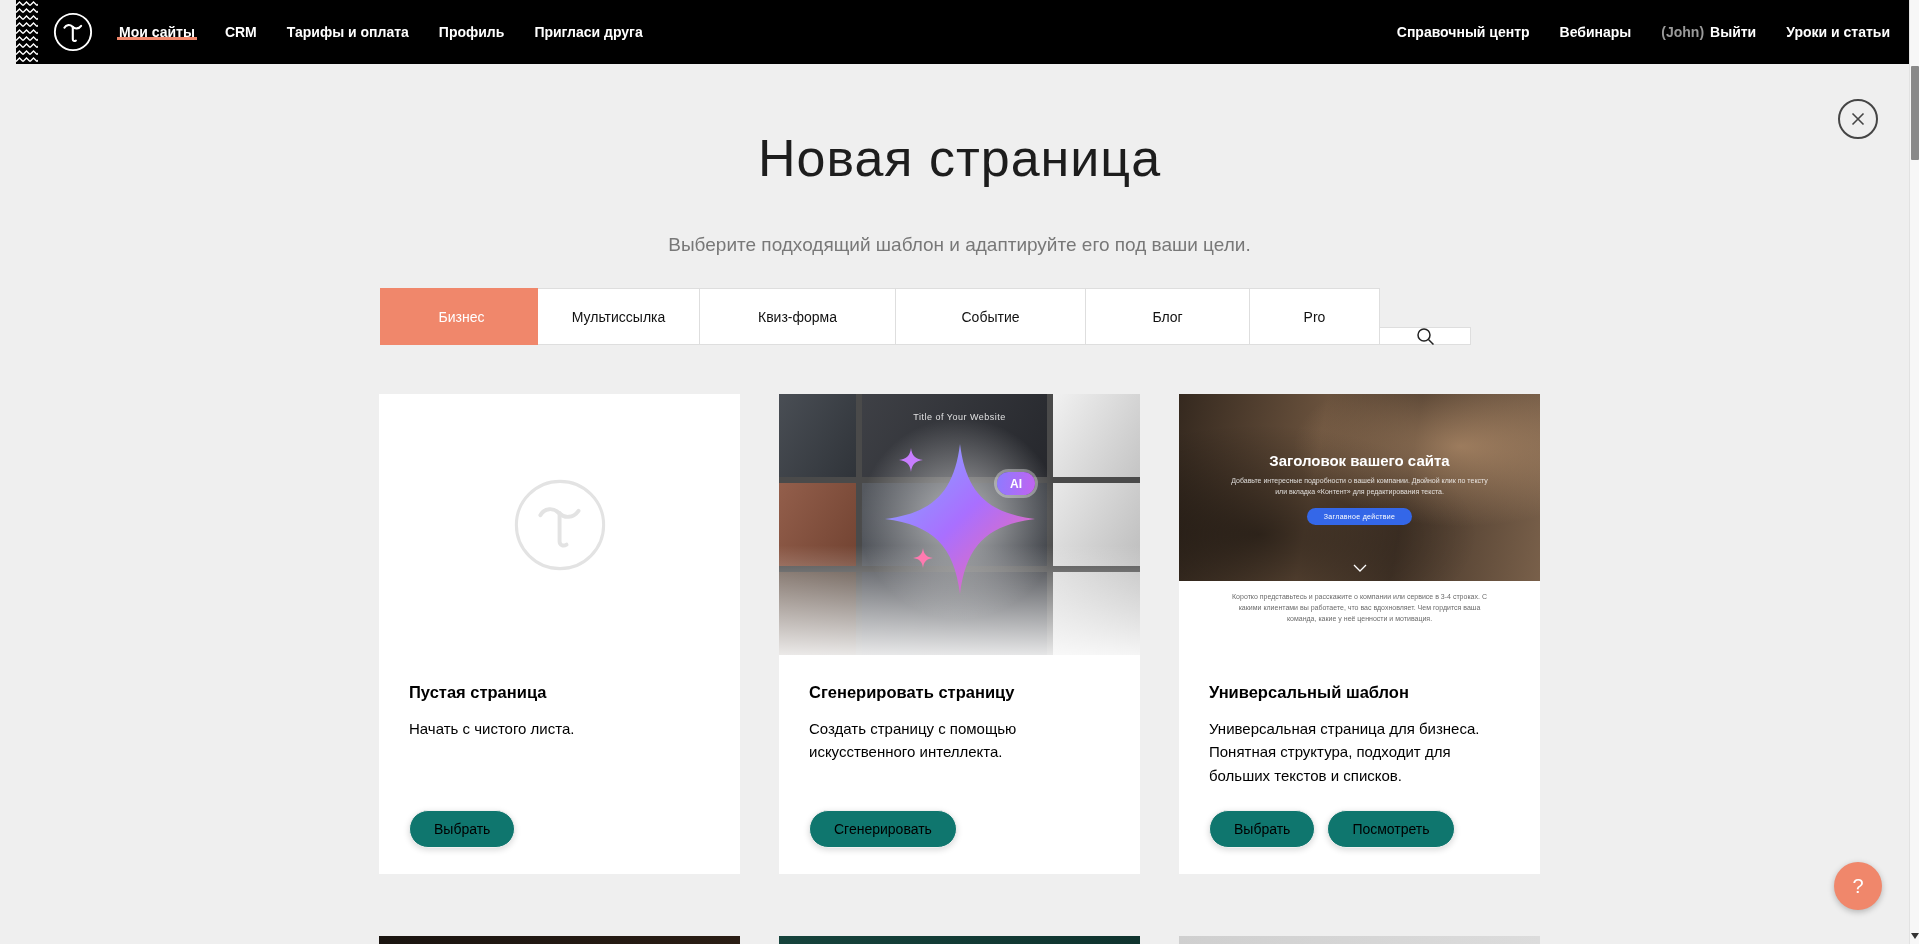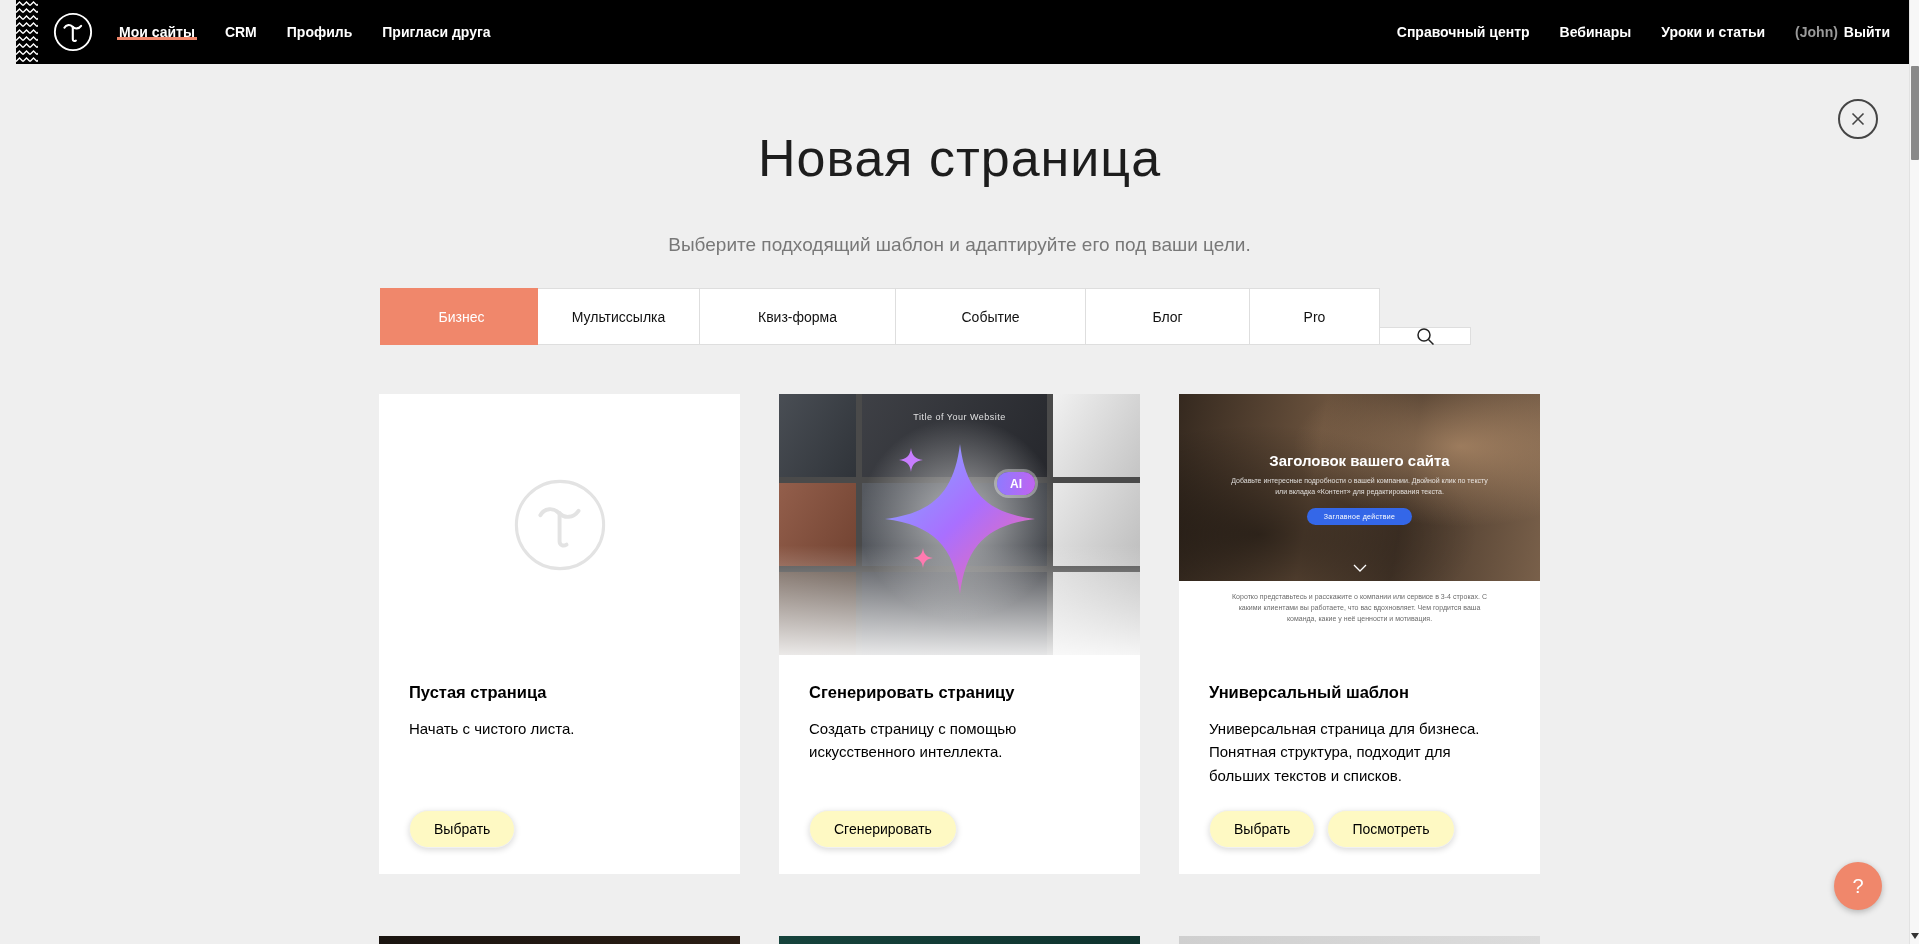--- a/index.html
+++ b/index.html
@@ -53,21 +53,21 @@
   .tab:nth-child(8) { width: 67px; }
 
   
   .cards { position: absolute; top: 394px; left: 379px; display: flex; gap: 39px; }
   .card { width: 361px; height: 480px; background: #fff; display: flex; flex-direction: column; }
   .card-img { height: 261px; position: relative; overflow: hidden; flex: none; cursor: pointer; }
   .card-body { flex: 1; padding: 28px 30px 26px; display: flex; flex-direction: column; }
   .card-title { font-size: 16.5px; font-weight: 700; margin-bottom: 15px; color: #000; }
   .card-desc { font-size: 15px; line-height: 1.55; color: #000; }
   .card-actions { margin-top: auto; display: flex; gap: 12px; }
-  .pill-btn { padding: 10px 24px; border-radius: 22px; border: 1px solid #f0f0f0; background: #fef9c3;
+  .pill-btn { padding: 10px 24px; border-radius: 22px; border: 1px solid #f0f0f0; background: #0f766e;
     font-size: 14px; font-family: inherit; color: #000; cursor: pointer;
     box-shadow: 0 2px 6px rgba(0,0,0,0.15); white-space: nowrap; }
 
   
   .blank-img { background: #fff; display: flex; align-items: center; justify-content: center; }
   .watermark { width: 96px; height: 96px; border-radius: 50%; }
 
   
   .collage { position: absolute; inset: 0; background: #4a4a4a; display: grid;
     grid-template-columns: 77px 1fr 87px; grid-template-rows: 1fr 1fr 1fr; gap: 6px; }
@@ -147,32 +147,33 @@
   <div class="logo">
     <svg viewBox="0 0 44 44" width="42" height="42">
       <circle cx="22" cy="22" r="19" fill="none" stroke="#fff" stroke-width="2"></circle>
       <path d="M13 17.5 C15 14, 19 14, 21.5 16.5 C24 19, 28 19, 30.5 15.5" fill="none" stroke="#fff" stroke-width="2.2" stroke-linecap="round"></path>
       <path d="M21.8 16.5 L21.8 29.5 C21.8 31.3 23.5 31.9 25 31" fill="none" stroke="#fff" stroke-width="2.2" stroke-linecap="round"></path>
     </svg>
   </div>
   <nav class="nav-group">
     <a class="nav-item active">Мои сайты</a>
     <a class="nav-item">CRM</a>
+    <a class="nav-item">Тарифы и оплата</a>
     <a class="nav-item">Профиль</a>
     <a class="nav-item">Пригласи друга</a>
   </nav>
   <div class="nav-spacer"></div>
   <nav class="nav-right">
     <a class="nav-item">Справочный центр</a>
     <a class="nav-item">Вебинары</a>
-    <a class="nav-item">Уроки и статьи</a>
     <a class="nav-item">
       <span class="user-name">(John)</span>
       <span class="logout-label">Выйти</span>
     </a>
+    <a class="nav-item">Уроки и статьи</a>
   </nav>
 </header>
 
 <button class="close-btn">
   <svg width="16" height="16" viewBox="0 0 16 16">
     <line x1="2.5" y1="2.5" x2="13.5" y2="13.5" stroke="#454545" stroke-width="1.6"></line>
     <line x1="13.5" y1="2.5" x2="2.5" y2="13.5" stroke="#454545" stroke-width="1.6"></line>
   </svg>
 </button>
 

